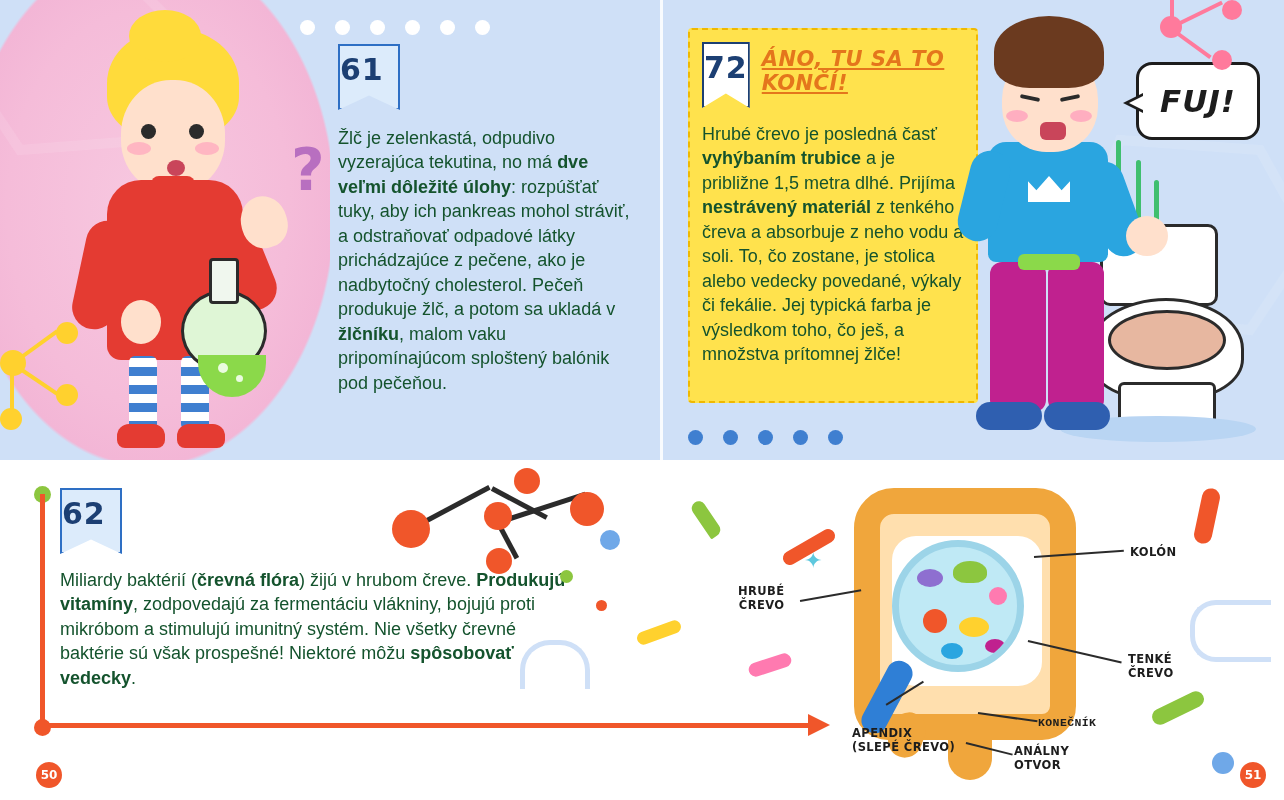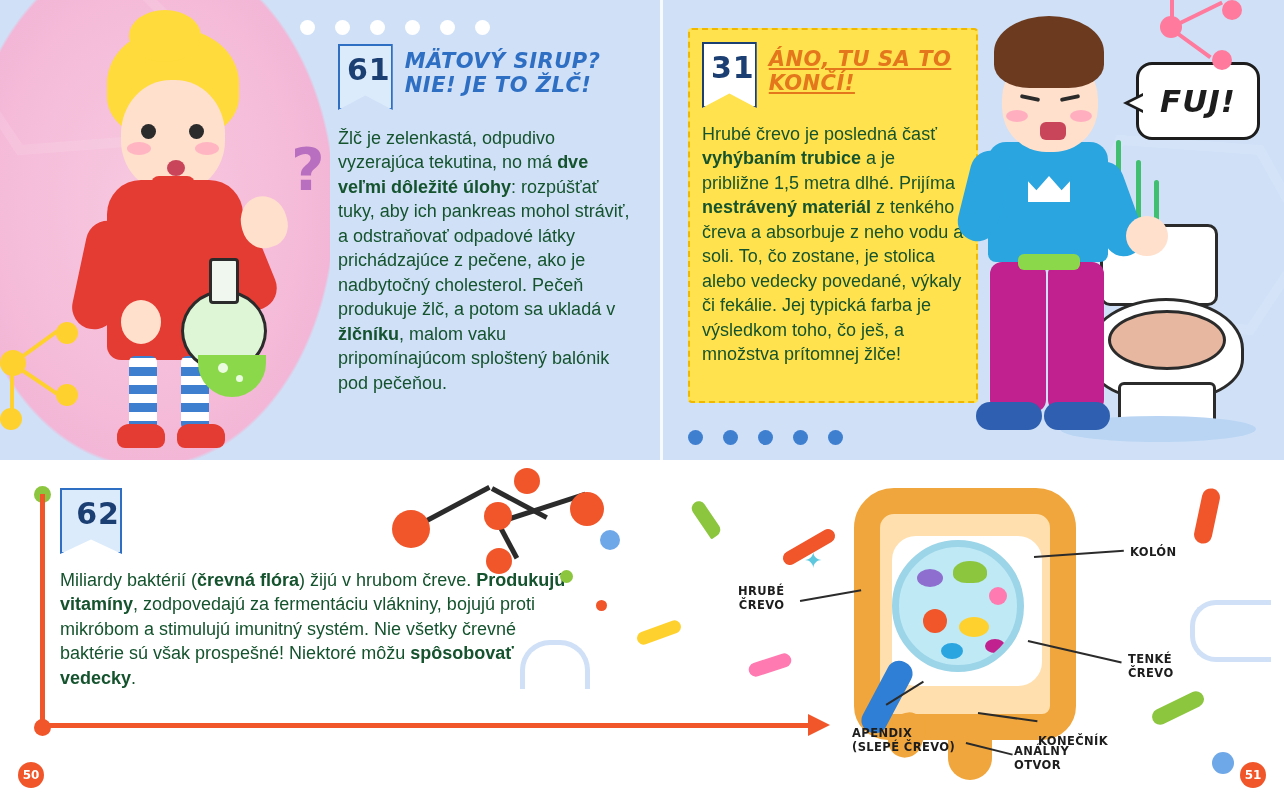--- a/index.html
+++ b/index.html
@@ -30,24 +30,23 @@
   .dotrow{position:absolute;display:flex;gap:20px;}
   .dotrow span{display:block;width:15px;height:15px;border-radius:50%;background:#ffffff;}
   .dotrow.blue span{background:#3f7fd0;}
 
   
   .fact{position:absolute;}
   .fact-head{display:flex;align-items:flex-start;gap:12px;}
   .ribbon{
     position:relative;width:62px;height:66px;background:#dcebfb;
     border:2px solid #2e6fc4;
-    display:flex;align-items:flex-start;justify-content:flex-end;
+    display:flex;align-items:flex-start;justify-content:flex-start;
     box-sizing:border-box;
     clip-path:polygon(0 0,100% 0,100% 100%,50% 78%,0 100%);
-    padding-left:7px;
   }
   .ribbon span{
     font-family:"DejaVu Sans", sans-serif;
     font-weight:bold;font-size:30px;color:#1c3f73;line-height:1;margin-top:9px;
     letter-spacing:1px;
   }
   .fact-title{
     font-family:"DejaVu Sans", sans-serif;
     font-weight:bold;font-style:italic;
     color:#2e6fc4;font-size:21px;line-height:1.12;
@@ -103,20 +102,21 @@
 
   .pink-mol-line{position:absolute;background:#ff7a9c;height:4px;transform-origin:left center;}
   .pink-node{position:absolute;border-radius:50%;background:#ff7a9c;}
 
   
   .pagenum{
     position:absolute;bottom:12px;width:26px;height:26px;border-radius:50%;
     background:#f0562a;color:#ffffff;font-size:12px;font-weight:bold;
     display:flex;align-items:center;justify-content:center;
     font-family:"DejaVu Sans", sans-serif;
+    margin-left:18px;
   }
   .pagenum.left{left:18px;}
   .pagenum.right{right:18px;}
 
   
   .bubble{
     position:absolute;left:1136px;top:62px;width:118px;height:72px;
     background:#ffffff;border:3px solid #1d1d1d;border-radius:16px;
     display:flex;align-items:center;justify-content:center;
   }
@@ -285,30 +285,29 @@
     </div>
     <div class="g-handL"></div>
     <div class="qmark">?</div>
   </div>
 
   <div class="fact" id="fact61">
     <div class="fact-head">
       <div class="ribbon">
         <span>61</span>
       </div>
-      <div class="fact-title">MÄTOVÝ SIRUP? NIE! JE TO ŽLČ!</div>
     </div>
     <div class="fact-body">Žlč je zelenkastá, odpudivo vyzerajúca tekutina, no má <b>dve veľmi dôležité úlohy</b>: rozpúšťať tuky, aby ich pankreas mohol stráviť, a odstraňovať odpadové látky prichádzajúce z pečene, ako je nadbytočný cholesterol. Pečeň produkuje žlč, a potom sa ukladá v <b>žlčníku</b>, malom vaku pripomínajúcom sploštený balónik pod pečeňou.</div>
   </div>
 
   <div class="yellow-card"></div>
   <div class="fact" id="fact63">
     <div class="fact-head">
       <div class="ribbon">
-        <span>31</span>
+        <span>72</span>
       </div>
       <div class="fact-title">ÁNO, TU SA TO KONČÍ!</div>
     </div>
     <div class="fact-body">Hrubé črevo je posledná časť <b>vyhýbaním trubice</b> a je približne 1,5 metra dlhé. Prijíma <b>nestrávený materiál</b> z tenkého čreva a absorbuje z neho vodu a soli. To, čo zostane, je stolica alebo vedecky povedané, výkaly či fekálie. Jej typická farba je výsledkom toho, čo ješ, a množstva prítomnej žlče!</div>
   </div>
 
   <div class="ill" id="boy">
     <div class="stink" style="left:176px;top:130px;height:120px;"></div>
     <div class="stink" style="left:196px;top:150px;height:110px;"></div>
     <div class="stink" style="left:214px;top:170px;height:96px;"></div>
@@ -429,21 +428,21 @@
     <div class="lead" style="left:800px;top:600px;width:62px;transform:rotate(-10deg);"></div>
     <div class="lbl" style="left:738px;top:584px;text-align:right;">HRUBÉ<br>ČREVO</div>
 
     <div class="lead" style="left:1028px;top:640px;width:96px;transform:rotate(13deg);"></div>
     <div class="lbl" style="left:1128px;top:652px;">TENKÉ<br>ČREVO</div>
 
     <div class="lead" style="left:886px;top:704px;width:44px;transform:rotate(-32deg);"></div>
     <div class="lbl" style="left:852px;top:726px;">APENDIX<br>(SLEPÉ ČREVO)</div>
 
     <div class="lead" style="left:978px;top:712px;width:60px;transform:rotate(8deg);"></div>
-    <div class="lbl" style="left:1038px;top:734px;">KONEČNÍK</div>
+    <div class="lbl" style="left:1038px;top:716px;font-family:Liberation Mono, monospace;">KONEČNÍK</div>
 
     <div class="lead" style="left:966px;top:742px;width:48px;transform:rotate(14deg);"></div>
     <div class="lbl" style="left:1014px;top:744px;">ANÁLNY<br>OTVOR</div>
   </div>
 
   <div class="pagenum left">50</div>
   <div class="pagenum right">51</div>
 
 </div>
 

